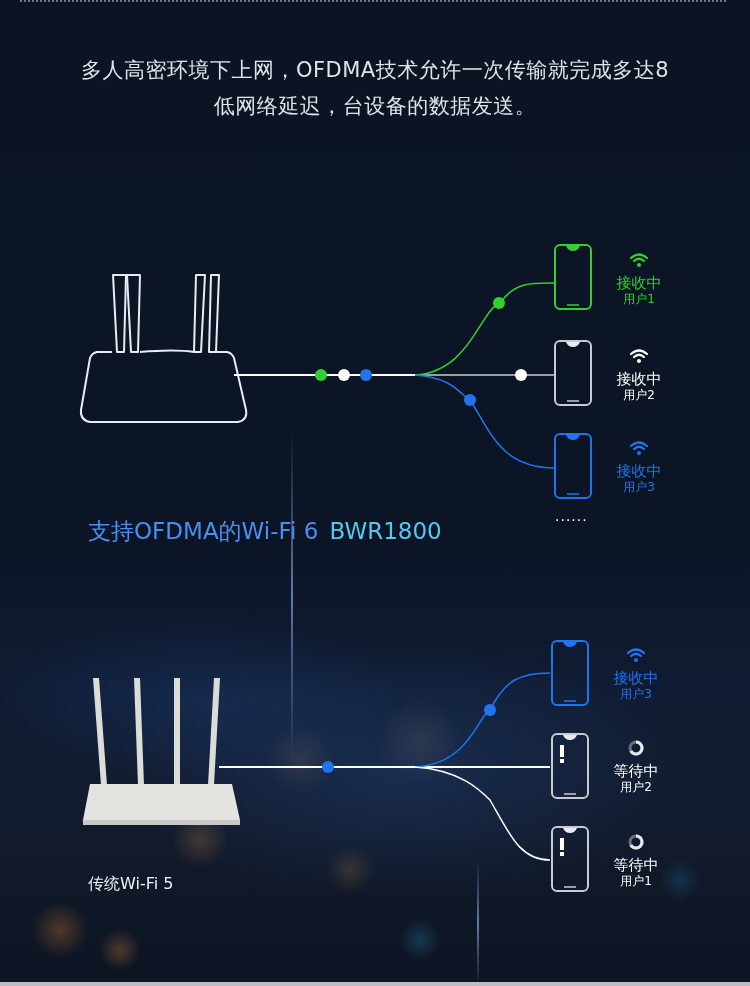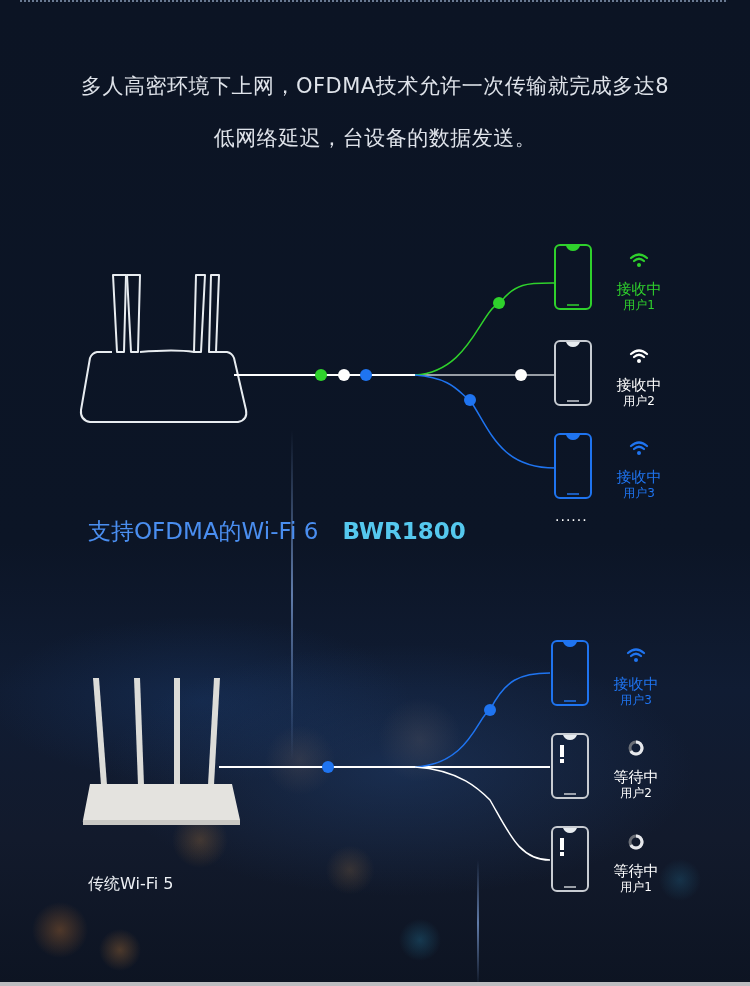--- a/index.html
+++ b/index.html
@@ -36,33 +36,33 @@
     background:repeating-linear-gradient(90deg, rgba(170,190,220,0.6) 0 2px, rgba(0,0,0,0) 2px 4px);
   }
   .bottom-bar {
     position:absolute; left:0; top:982px; width:750px; height:4px; background:#bdbdc0;
   }
   .intro {
     position:absolute; left:40px; top:52px; width:670px;
     color:#dfe3ea; font-size:21px; line-height:36px; text-align:center;
     letter-spacing:0.5px;
   }
-  .intro p { margin:16px; }
+  .intro p { margin:0; }
   svg.diagram { position:absolute; left:0; top:0; }
   .status {
     position:absolute; width:70px; text-align:center;
   }
   .status .icon { height:20px; display:flex; justify-content:center; align-items:center; }
-  .status .state { font-size:15px; line-height:18px; margin-top:10px; }
+  .status .state { font-size:15px; line-height:18px; margin-top:4px; }
   .status .user { font-size:12px; line-height:14px; }
   .label-w6 {
     position:absolute; left:88px; top:516px; font-size:23px; color:#4a8ef0;
     white-space:nowrap;
   }
-  .label-w6 .model { color:#55c8ee; margin-left:24px;font-weight:bold; }
+  .label-w6 .model { color:#55c8ee; margin-left:11px; }
   .label-w5 {
     position:absolute; left:88px; top:874px; font-size:16px; color:#eef1f5;
   }
   .more-dots {
     position:absolute; left:555px; top:512px; color:#ffffff; font-size:14px; letter-spacing:1px;
   }
 </style>
 </head>
 <body>
 

